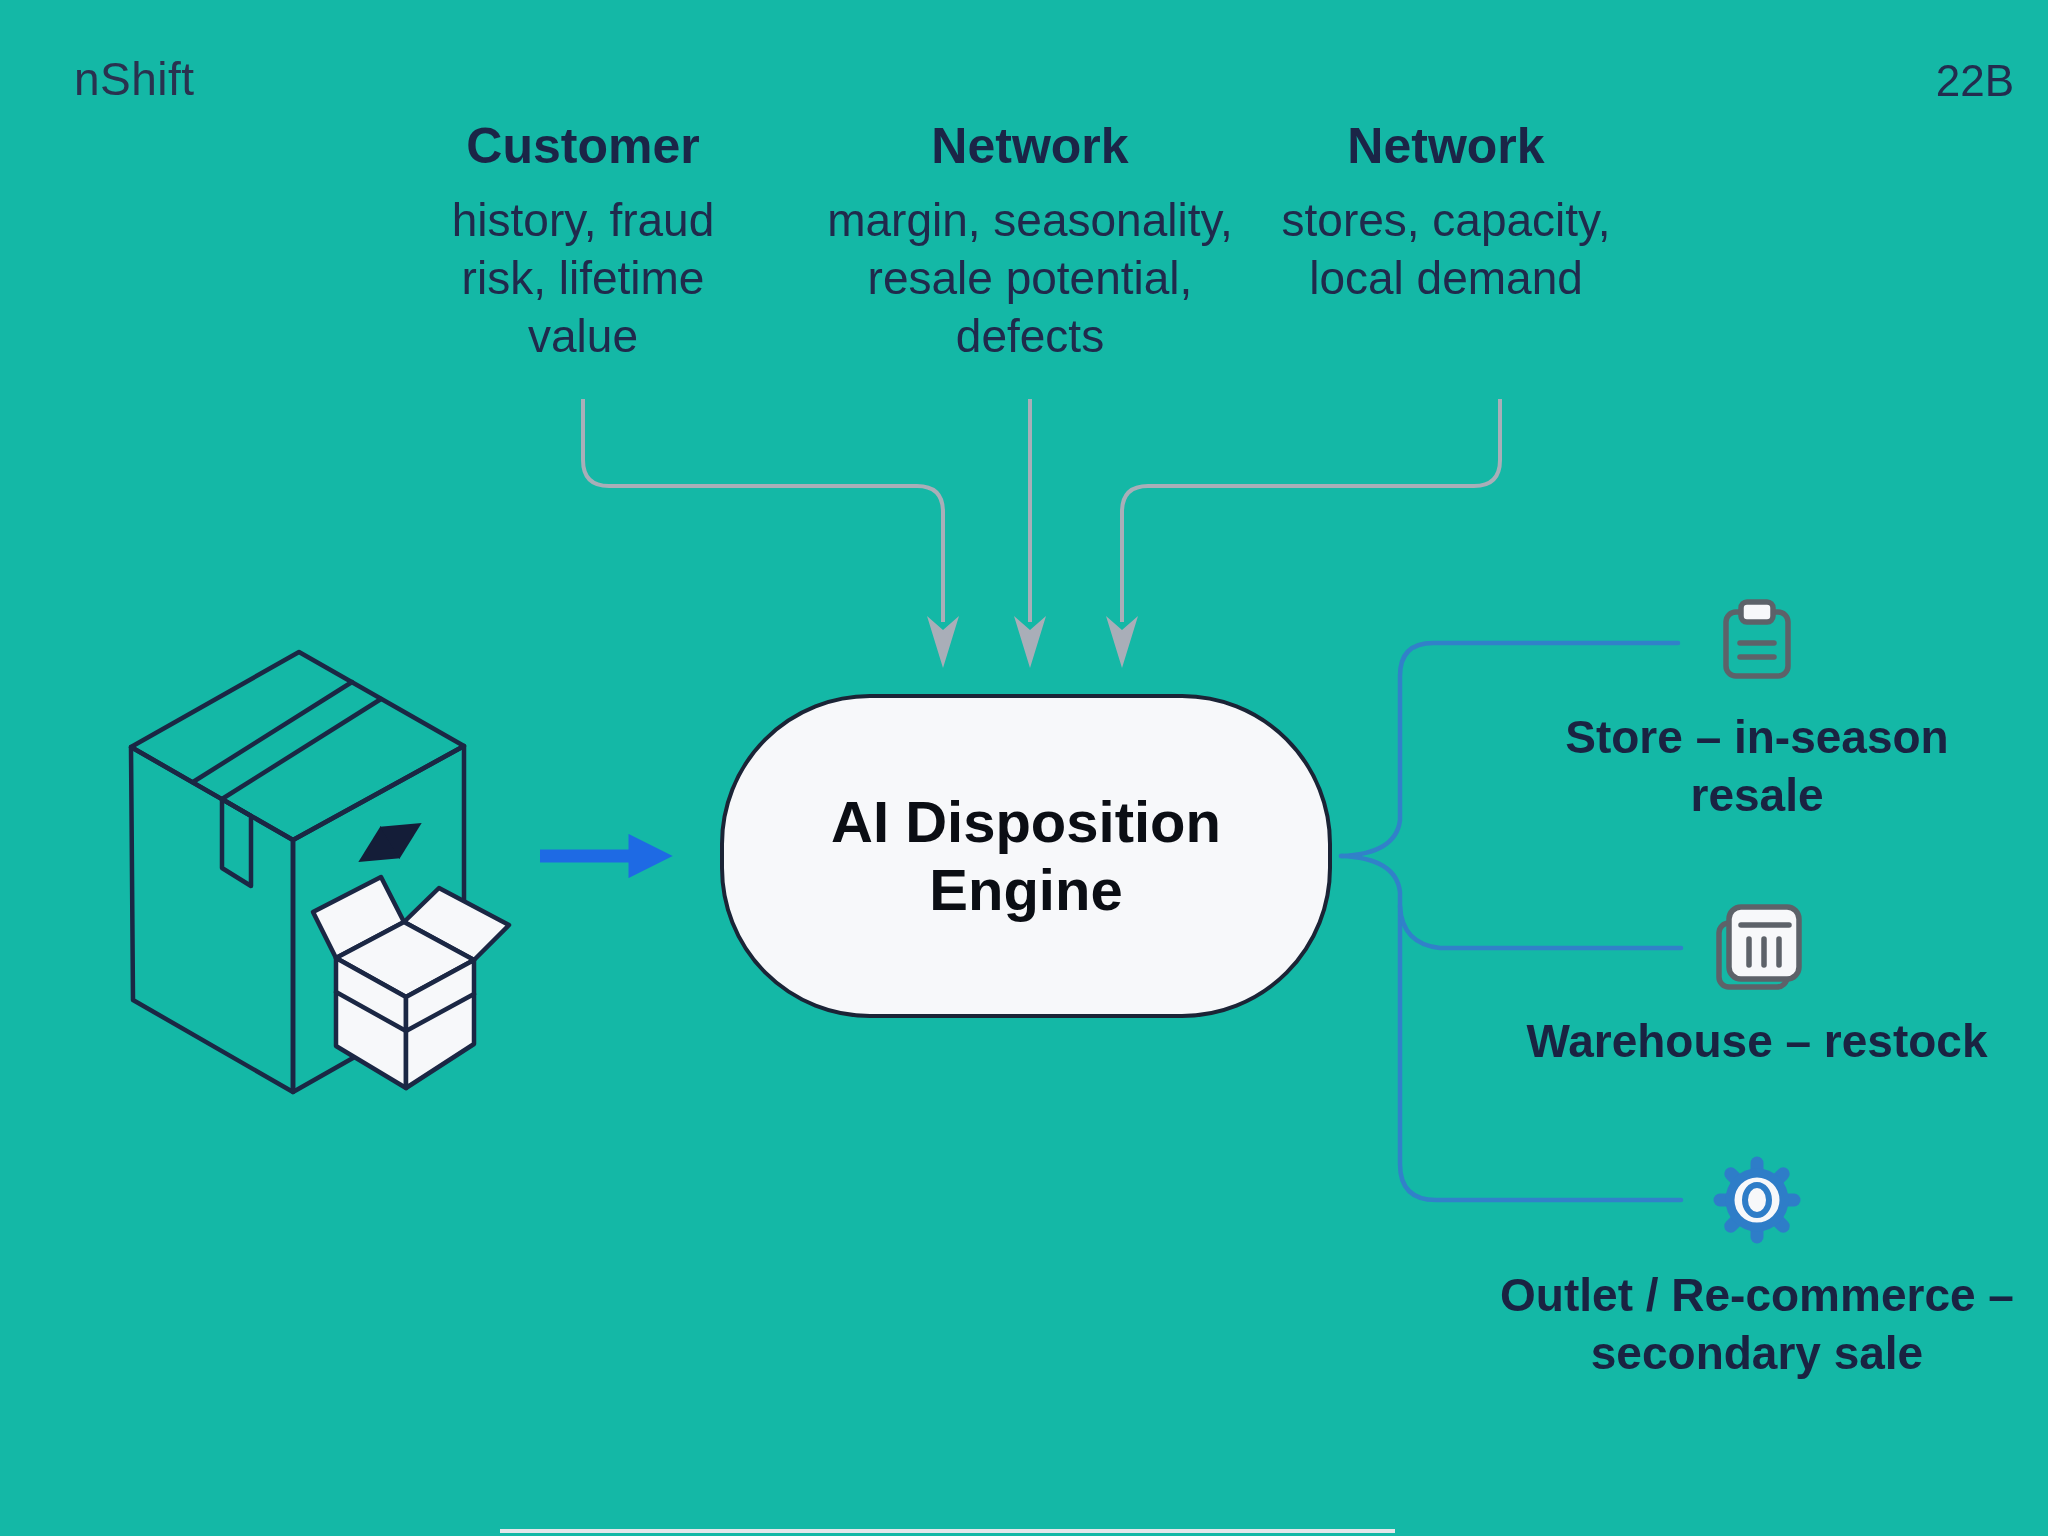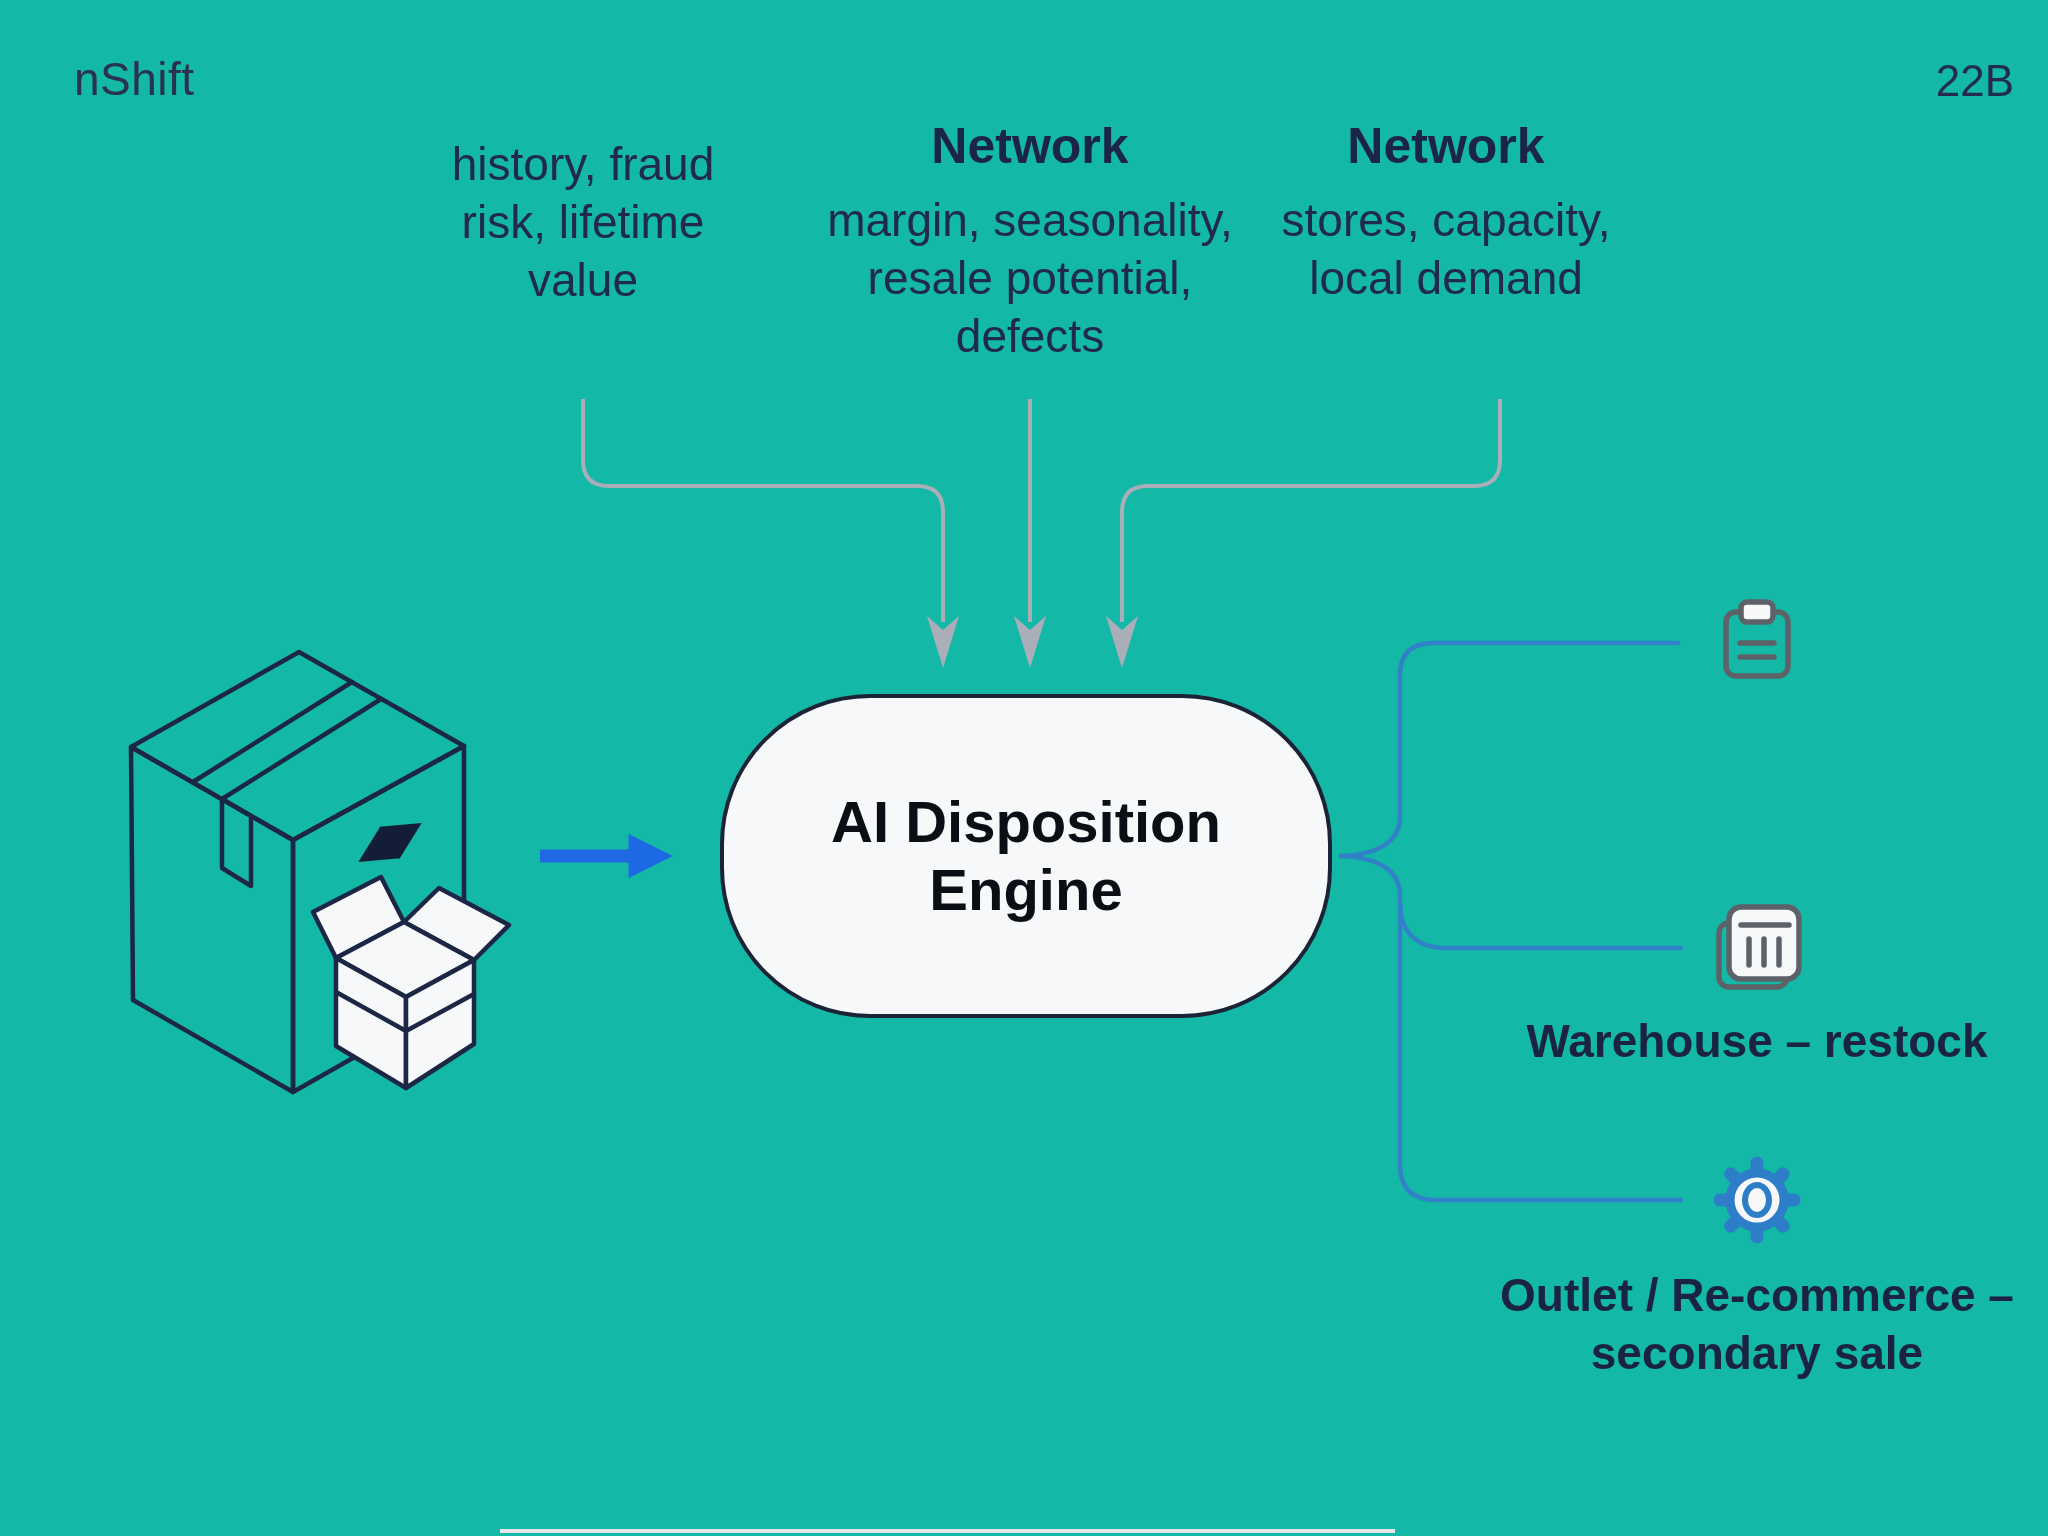--- a/index.html
+++ b/index.html
@@ -80,20 +80,21 @@
       <path d="M 1400 906 Q 1402 944 1440 948 L 1681 948"></path>
     </g>
 
     <rect x="500" y="1529" width="895" height="4" fill="#e4e6ea"></rect>
   </svg>
 
   <div class="abs" id="brand">nShift</div>
   <div class="abs" id="slide-code">22B</div>
 
   <div class="abs input-col" id="col-customer">
+    <div class="col-title">Customer</div>
     <div class="col-detail">history, fraud risk, lifetime value</div>
   </div>
   <div class="abs input-col" id="col-product">
     <div class="col-title">Network</div>
     <div class="col-detail">margin, seasonality, resale potential, defects</div>
   </div>
   <div class="abs input-col" id="col-network">
     <div class="col-title">Network</div>
     <div class="col-detail">stores, capacity, local demand</div>
   </div>
@@ -127,16 +128,17 @@
         <line x1="28" y1="50" x2="13" y2="50"></line>
           <line x1="34.4" y1="34.4" x2="23.8" y2="23.8"></line>
         <line x1="50" y1="28" x2="50" y2="13"></line>
           <line x1="65.6" y1="34.4" x2="76.2" y2="23.8"></line>
       </g>
       <circle cx="50" cy="50" r="27" fill="#f7f8fa" stroke-width="9"></circle>
       <ellipse cx="50" cy="50" rx="12" ry="15" fill="none" stroke-width="6"></ellipse>
     </g>
   </svg>
 
+  <div class="abs out-label" id="out-label-store">Store – in-season resale</div>
   <div class="abs out-label" id="out-label-warehouse">Warehouse – restock</div>
   <div class="abs out-label" id="out-label-outlet">Outlet / Re-commerce – secondary sale</div>
 
 </div>
 
 </body></html>

